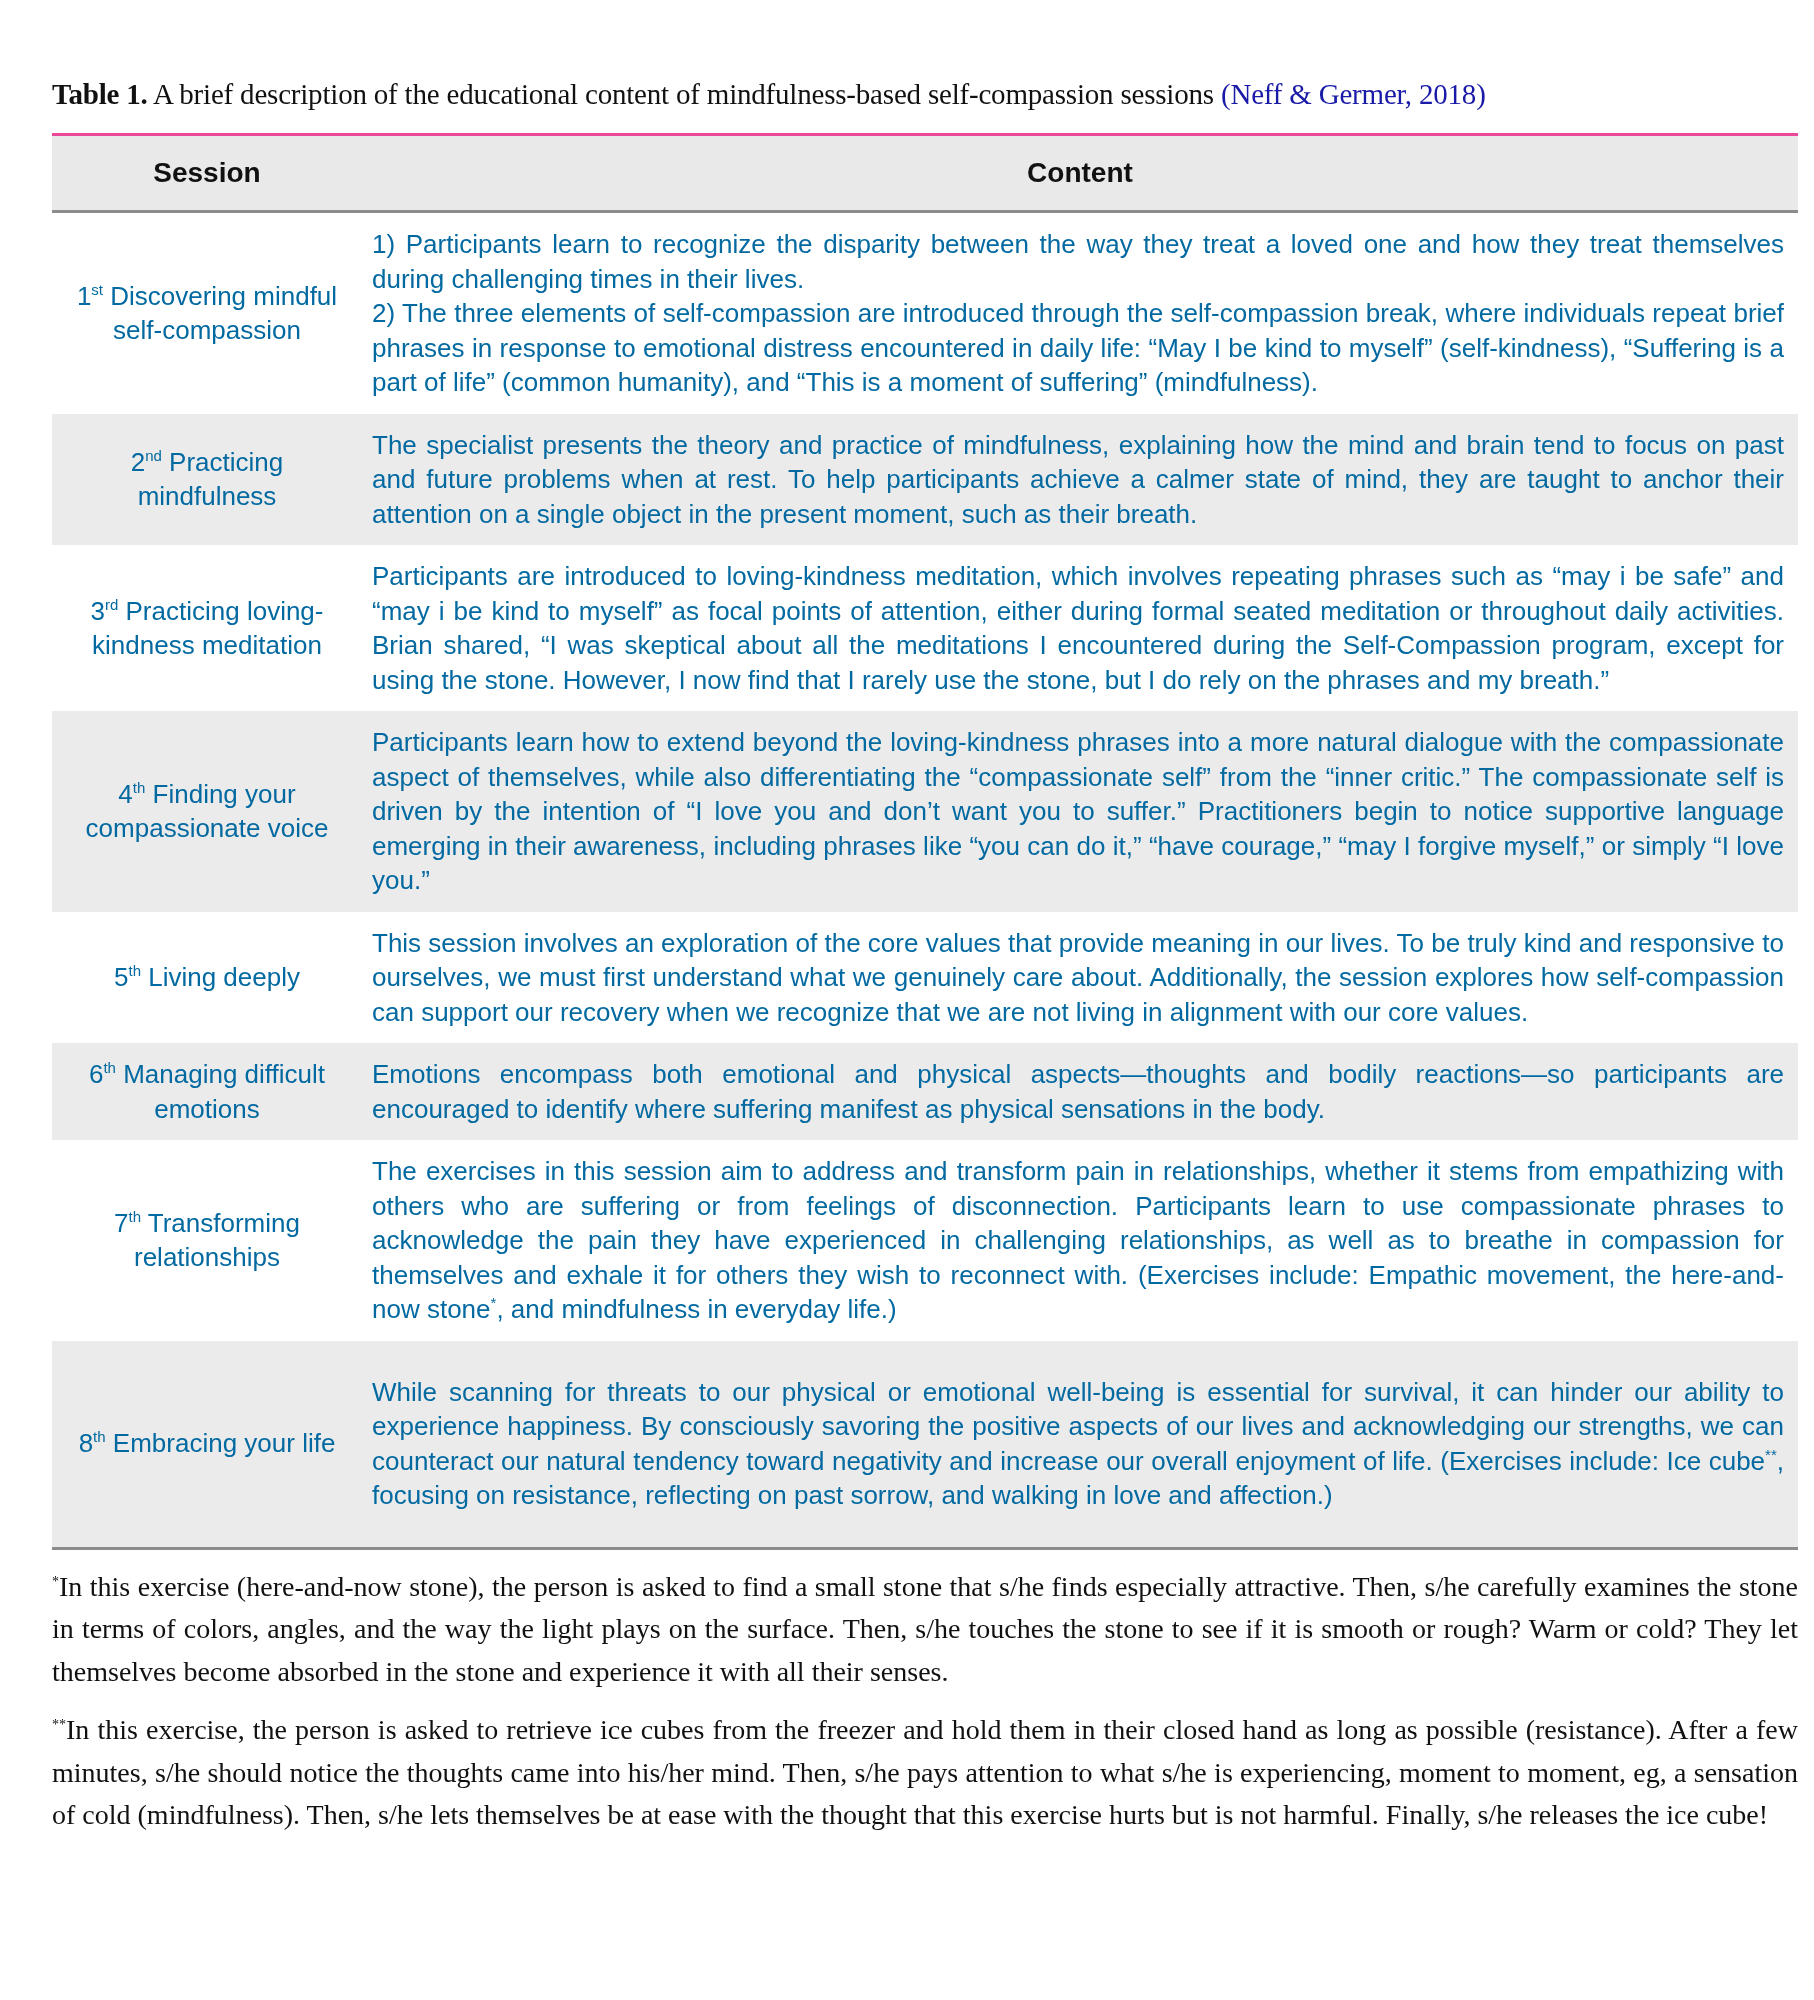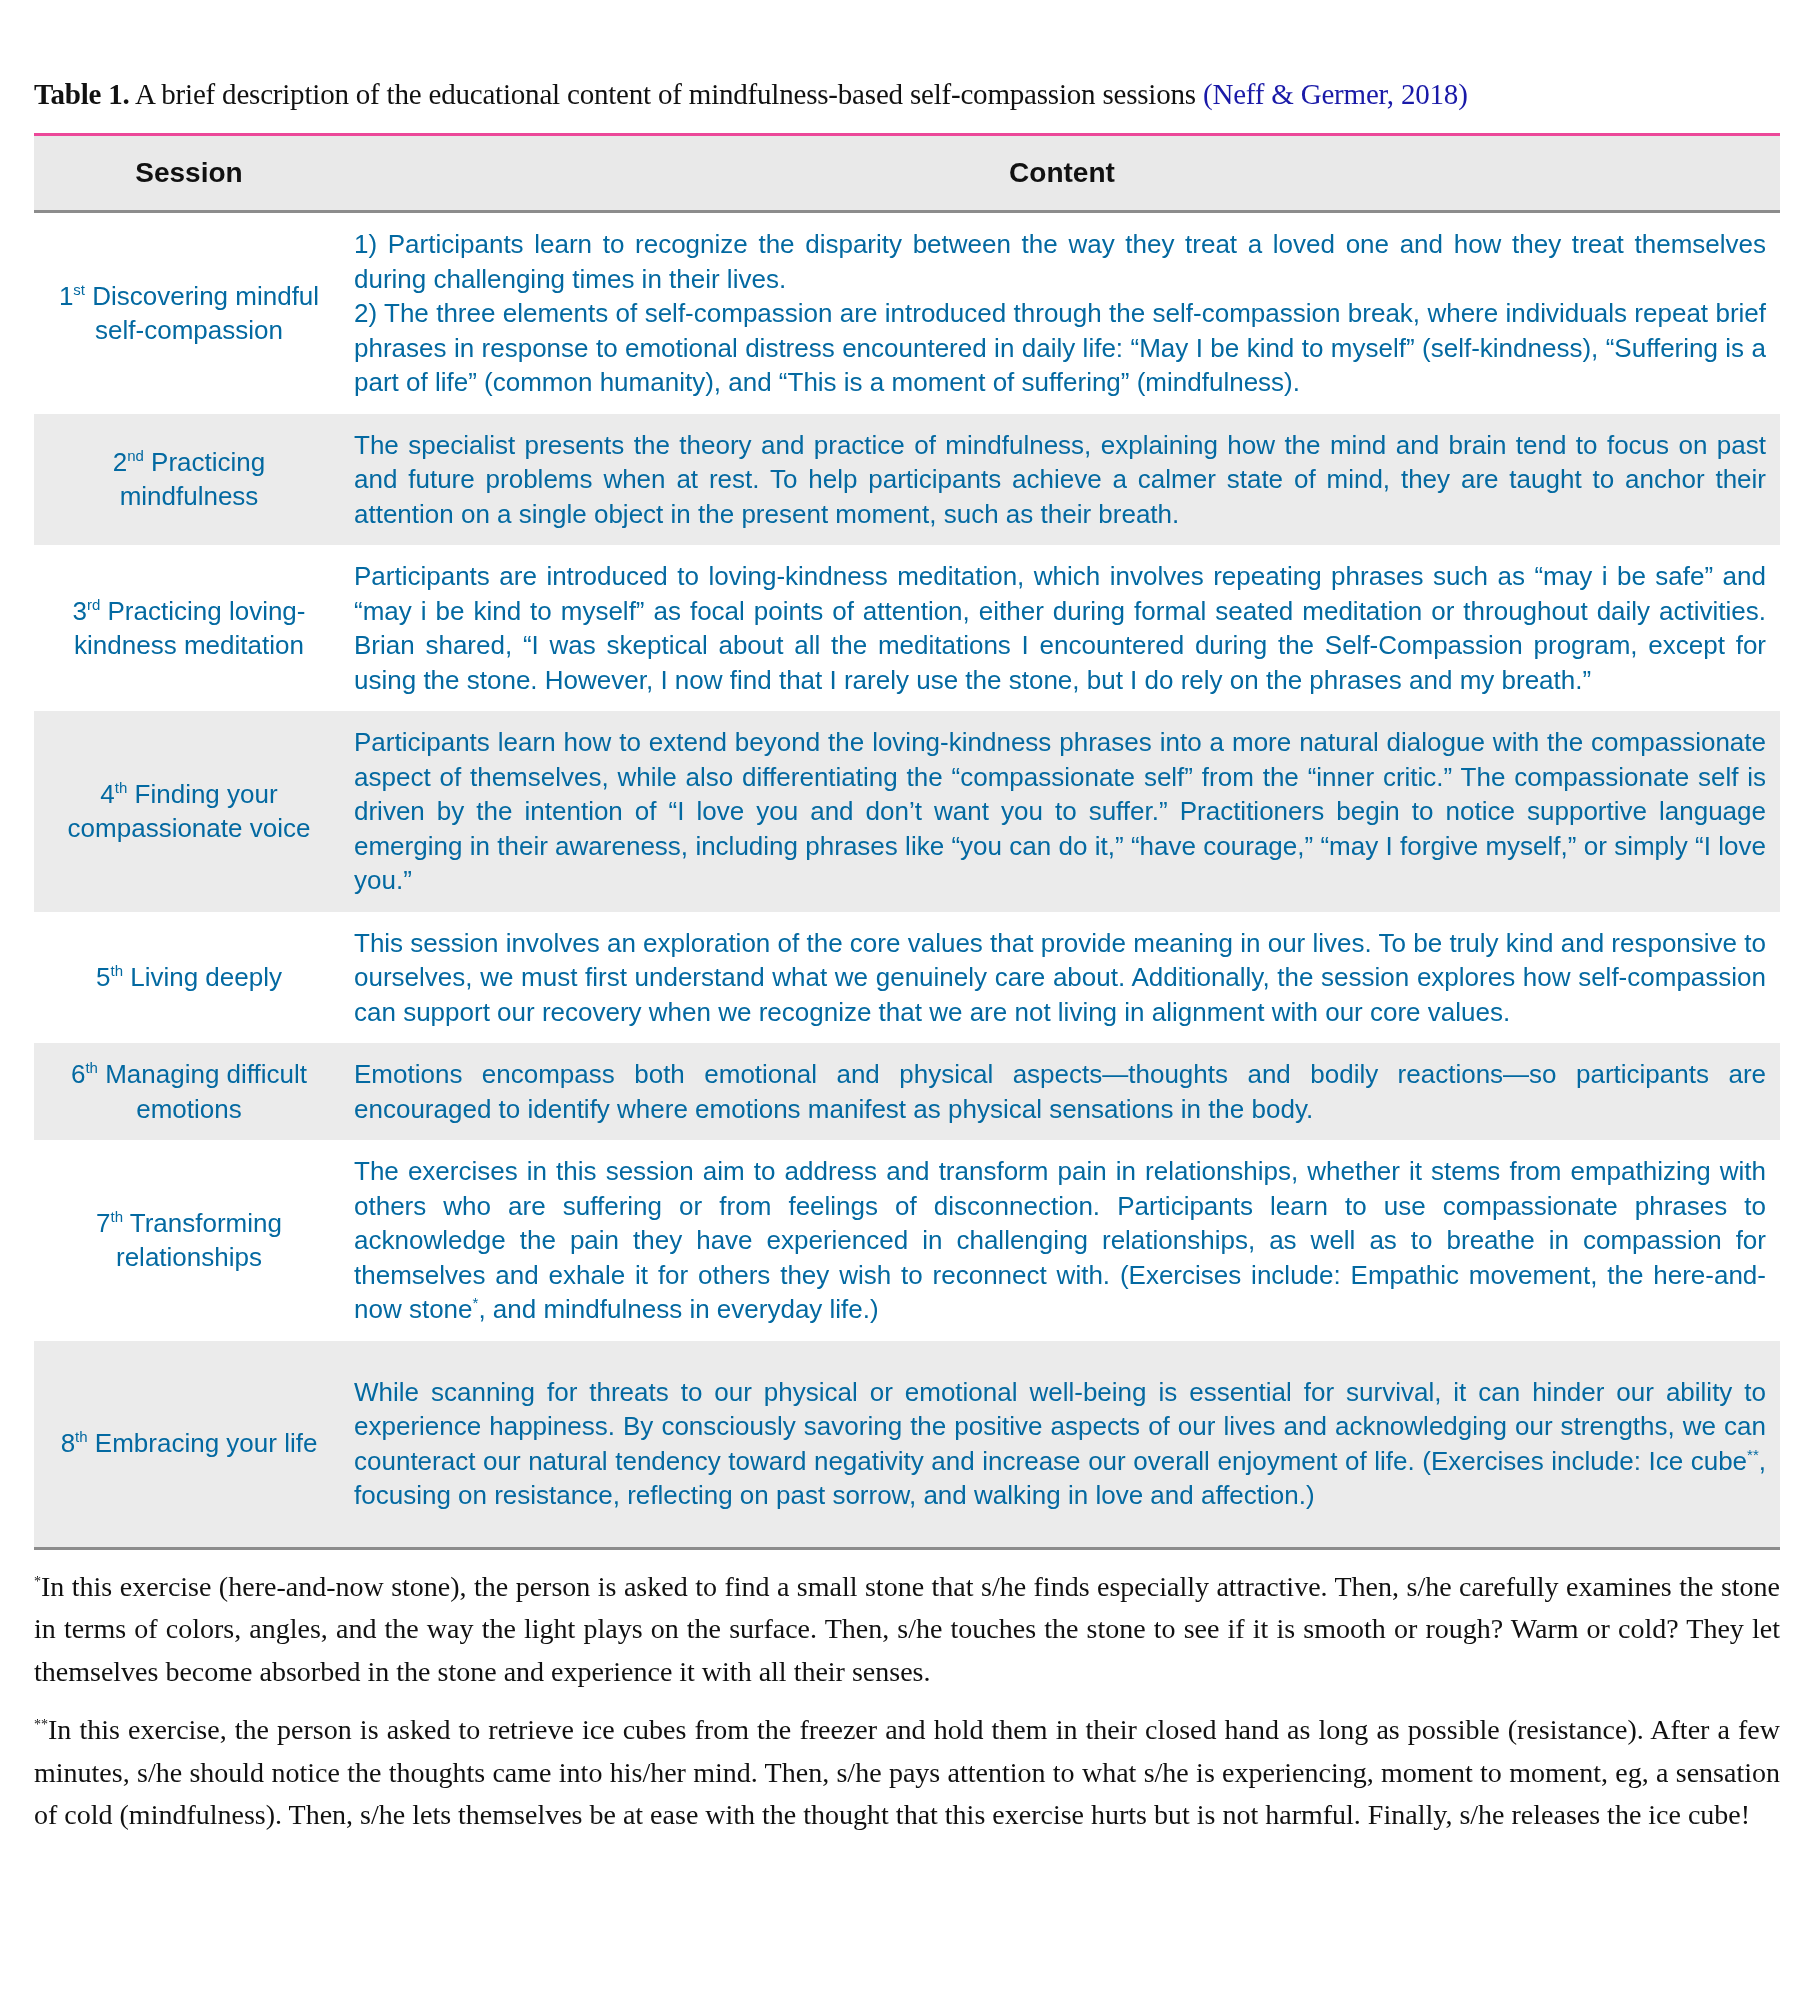--- a/index.html
+++ b/index.html
@@ -1,17 +1,17 @@
 <!DOCTYPE html>
 <html><head>
 <meta charset="utf-8">
 <style>
   html, body { margin: 0; padding: 0; background: #ffffff; }
   body { width: 1814px; height: 2000px; position: relative; overflow: hidden; }
-  .page { position: absolute; left: 34px; top: 78px; width: 1746px; }
+  .page { position: absolute; left: 52px; top: 78px; width: 1746px; }
   .caption { font-family: "Liberation Serif", serif; font-size: 29px; color: #111; margin: 0 0 22px 0; white-space: nowrap; letter-spacing: -0.2px; }
   .caption b { font-weight: bold; }
   .caption .cite { color: #1a1aa8; }
   table { border-collapse: collapse; width: 100%; font-family: "Liberation Sans", sans-serif; }
   thead tr { background: #e9e9e9; border-top: 3px solid #ec4899; border-bottom: 3px solid #8c8c8c; }
   thead th { font-weight: bold; font-size: 28px; height: 72px; color: #111; }
   tbody td { font-size: 26px; line-height: 34.5px; color: #0369a1; vertical-align: middle; }
   td.sess { width: 290px; text-align: center; padding: 8px 10px; }
   td.cont { text-align: justify; padding: 14px 14px 14px 10px; }
   tr.shade { background: #ebebeb; }
@@ -55,21 +55,21 @@
       <tr class="shade">
         <td class="sess"><span>4</span><sup>th</sup><span> Finding your compassionate voice</span></td>
         <td class="cont">Participants learn how to extend beyond the loving-kindness phrases into a more natural dialogue with the compassionate aspect of themselves, while also differentiating the “compassionate self” from the “inner critic.” The compassionate self is driven by the intention of “I love you and don’t want you to suffer.” Practitioners begin to notice supportive language emerging in their awareness, including phrases like “you can do it,” “have courage,” “may I forgive myself,” or simply “I love you.”</td>
       </tr>
       <tr>
         <td class="sess"><span>5</span><sup>th</sup><span> Living deeply</span></td>
         <td class="cont">This session involves an exploration of the core values that provide meaning in our lives. To be truly kind and responsive to ourselves, we must first understand what we genuinely care about. Additionally, the session explores how self-compassion can support our recovery when we recognize that we are not living in alignment with our core values.</td>
       </tr>
       <tr class="shade">
         <td class="sess"><span>6</span><sup>th</sup><span> Managing difficult emotions</span></td>
-        <td class="cont">Emotions encompass both emotional and physical aspects—thoughts and bodily reactions—so participants are encouraged to identify where emotions manifest as physical sensations in the body.</td>
+        <td class="cont">Emotions encompass both emotional and physical aspects—thoughts and bodily reactions—so participants are encouraged to identify where suffering manifest as physical sensations in the body.</td>
       </tr>
       <tr>
         <td class="sess"><span>7</span><sup>th</sup><span> Transforming relationships</span></td>
         <td class="cont"><span>The exercises in this session aim to address and transform pain in relationships, whether it stems from empathizing with others who are suffering or from feelings of disconnection. Participants learn to use compassionate phrases to acknowledge the pain they have experienced in challenging relationships, as well as to breathe in compassion for themselves and exhale it for others they wish to reconnect with. (Exercises include: Empathic movement, the here-and-now stone</span><sup>*</sup><span>, and mindfulness in everyday life.)</span></td>
       </tr>
       <tr class="shade">
         <td class="sess" style="height:190px"><span>8</span><sup>th</sup><span> Embracing your life</span></td>
         <td class="cont"><span>While scanning for threats to our physical or emotional well-being is essential for survival, it can hinder our ability to experience happiness. By consciously savoring the positive aspects of our lives and acknowledging our strengths, we can counteract our natural tendency toward negativity and increase our overall enjoyment of life. (Exercises include: Ice cube</span><sup>**</sup><span>, focusing on resistance, reflecting on past sorrow, and walking in love and affection.)</span></td>
       </tr>
     </tbody>

